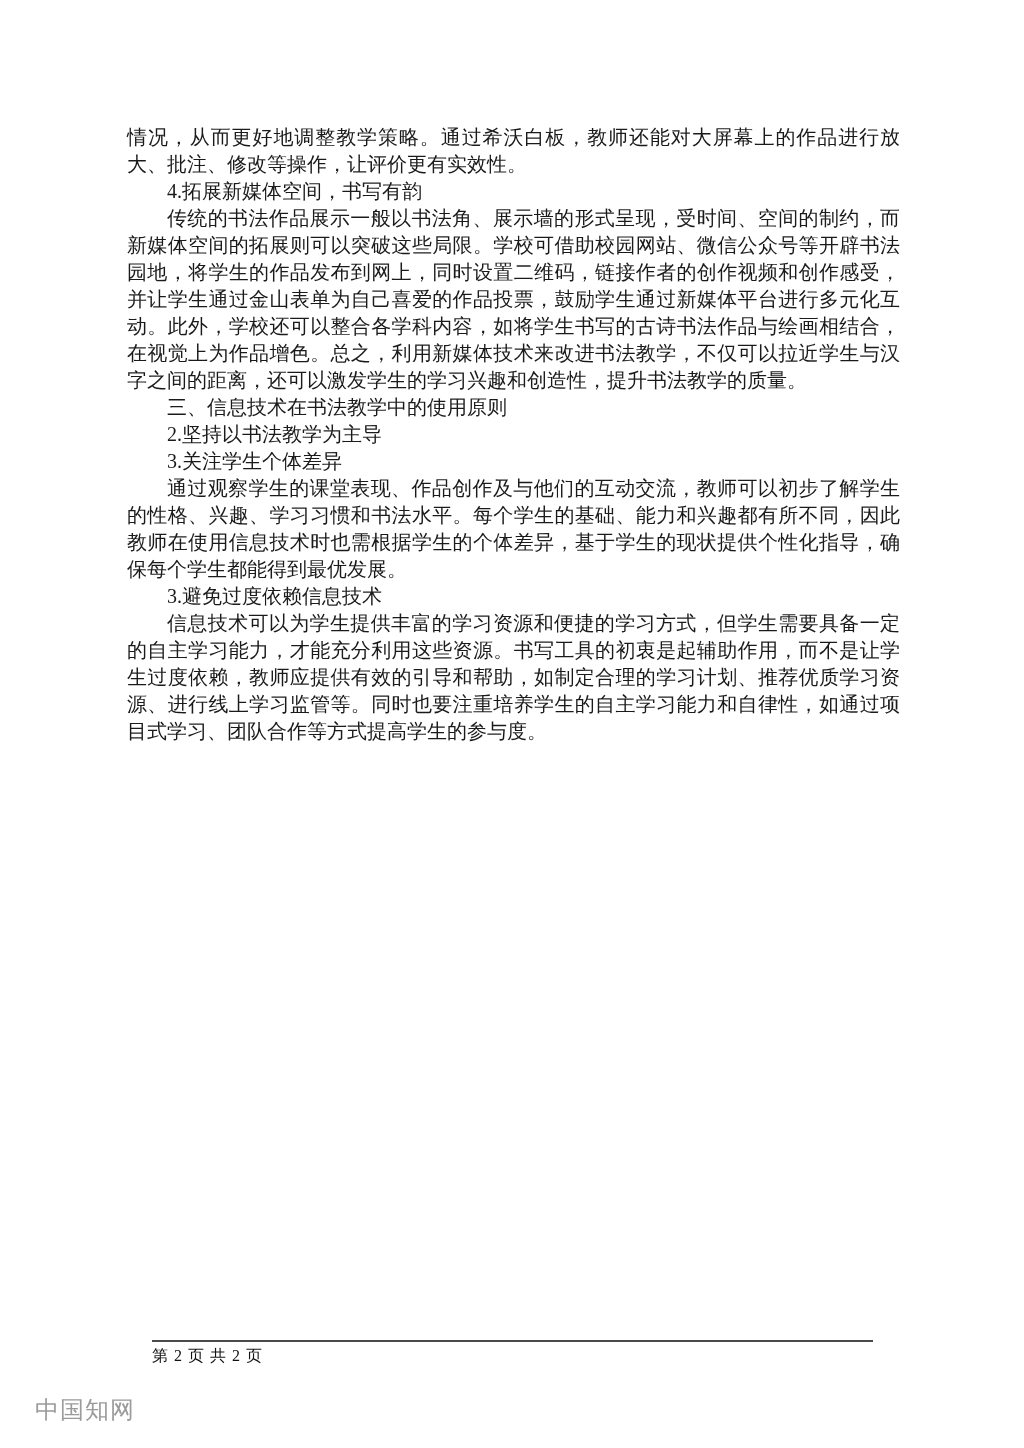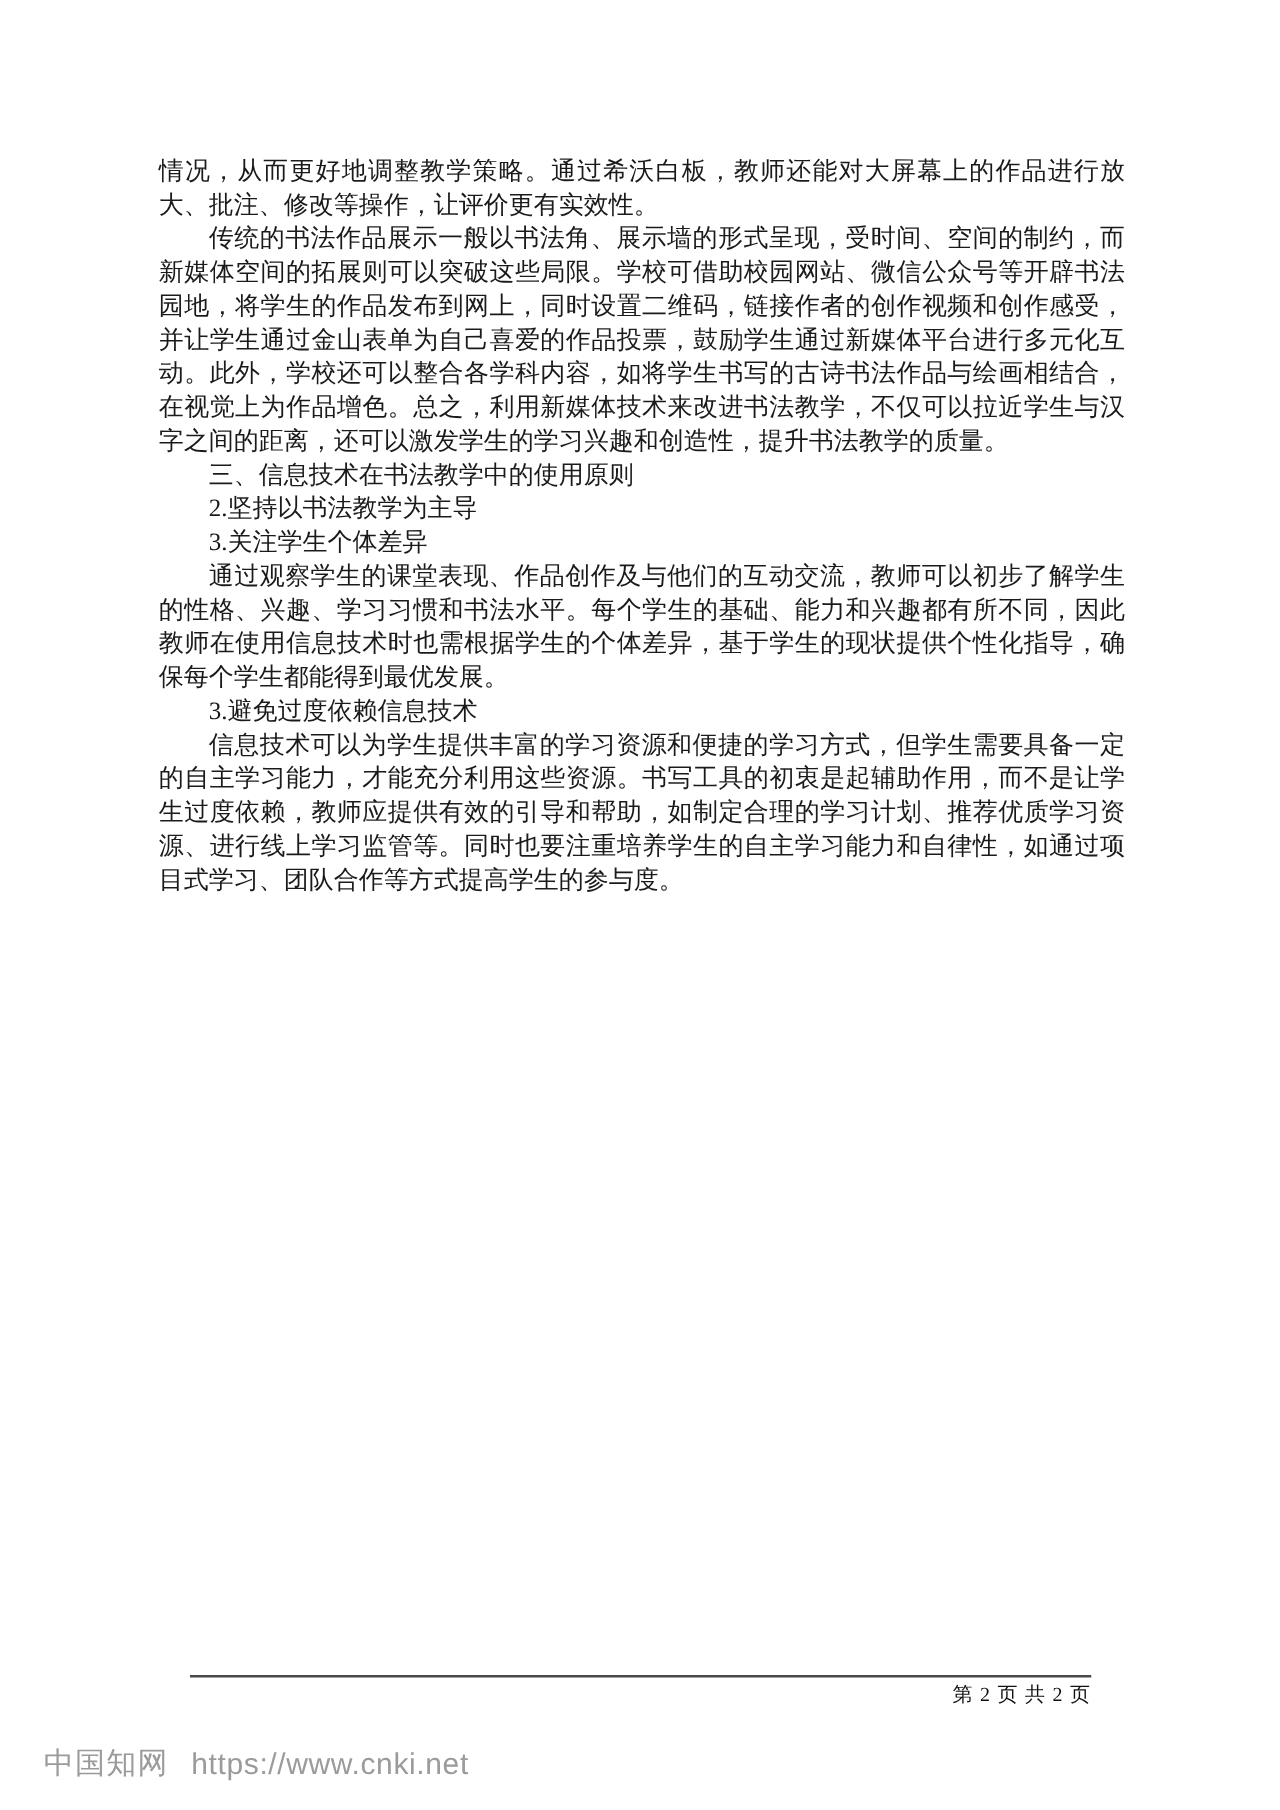--- a/index.html
+++ b/index.html
@@ -35,21 +35,20 @@
     top: 1340px;
     width: 721px;
     height: 2px;
     background: #4a4a4a;
   }
   .page-info {
     position: absolute;
     left: 152px;
     top: 1346px;
     width: 721px;
-    text-align: right;
     font-size: 16px;
     letter-spacing: 1px;
     color: #111111;
     font-family: "Liberation Serif", "DejaVu Serif", serif;
   }
   .watermark {
     position: absolute;
     left: 35px;
     top: 1394px;
     display: flex;
@@ -61,31 +60,31 @@
   .wm-name { font-size: 24px; letter-spacing: 1px; }
   .wm-url  { font-size: 24px; letter-spacing: 0.5px; }
 </style>
 </head>
 <body>
 
 <div class="page">
 
   <div class="content">
     <p class="para cont">情况，从而更好地调整教学策略。通过希沃白板，教师还能对大屏幕上的作品进行放大、批注、修改等操作，让评价更有实效性。</p>
+    <p class="para">4.拓展新媒体空间，书写有韵</p>
     <p class="para">传统的书法作品展示一般以书法角、展示墙的形式呈现，受时间、空间的制约，而新媒体空间的拓展则可以突破这些局限。学校可借助校园网站、微信公众号等开辟书法园地，将学生的作品发布到网上，同时设置二维码，链接作者的创作视频和创作感受，并让学生通过金山表单为自己喜爱的作品投票，鼓励学生通过新媒体平台进行多元化互动。此外，学校还可以整合各学科内容，如将学生书写的古诗书法作品与绘画相结合，在视觉上为作品增色。总之，利用新媒体技术来改进书法教学，不仅可以拉近学生与汉字之间的距离，还可以激发学生的学习兴趣和创造性，提升书法教学的质量。</p>
     <p class="para">三、信息技术在书法教学中的使用原则</p>
     <p class="para">2.坚持以书法教学为主导</p>
     <p class="para">3.关注学生个体差异</p>
     <p class="para">通过观察学生的课堂表现、作品创作及与他们的互动交流，教师可以初步了解学生的性格、兴趣、学习习惯和书法水平。每个学生的基础、能力和兴趣都有所不同，因此教师在使用信息技术时也需根据学生的个体差异，基于学生的现状提供个性化指导，确保每个学生都能得到最优发展。</p>
     <p class="para">3.避免过度依赖信息技术</p>
     <p class="para">信息技术可以为学生提供丰富的学习资源和便捷的学习方式，但学生需要具备一定的自主学习能力，才能充分利用这些资源。书写工具的初衷是起辅助作用，而不是让学生过度依赖，教师应提供有效的引导和帮助，如制定合理的学习计划、推荐优质学习资源、进行线上学习监管等。同时也要注重培养学生的自主学习能力和自律性，如通过项目式学习、团队合作等方式提高学生的参与度。</p>
   </div>
 
   <div class="footer-line"></div>
 
   <div class="page-info">第 2 页 共 2 页</div>
 
   <div class="watermark">
     <span class="wm-name">中国知网</span>
-    <span class="wm-url">https://www.cnki.net</span>
   </div>
 
 </div>
 
 </body></html>

